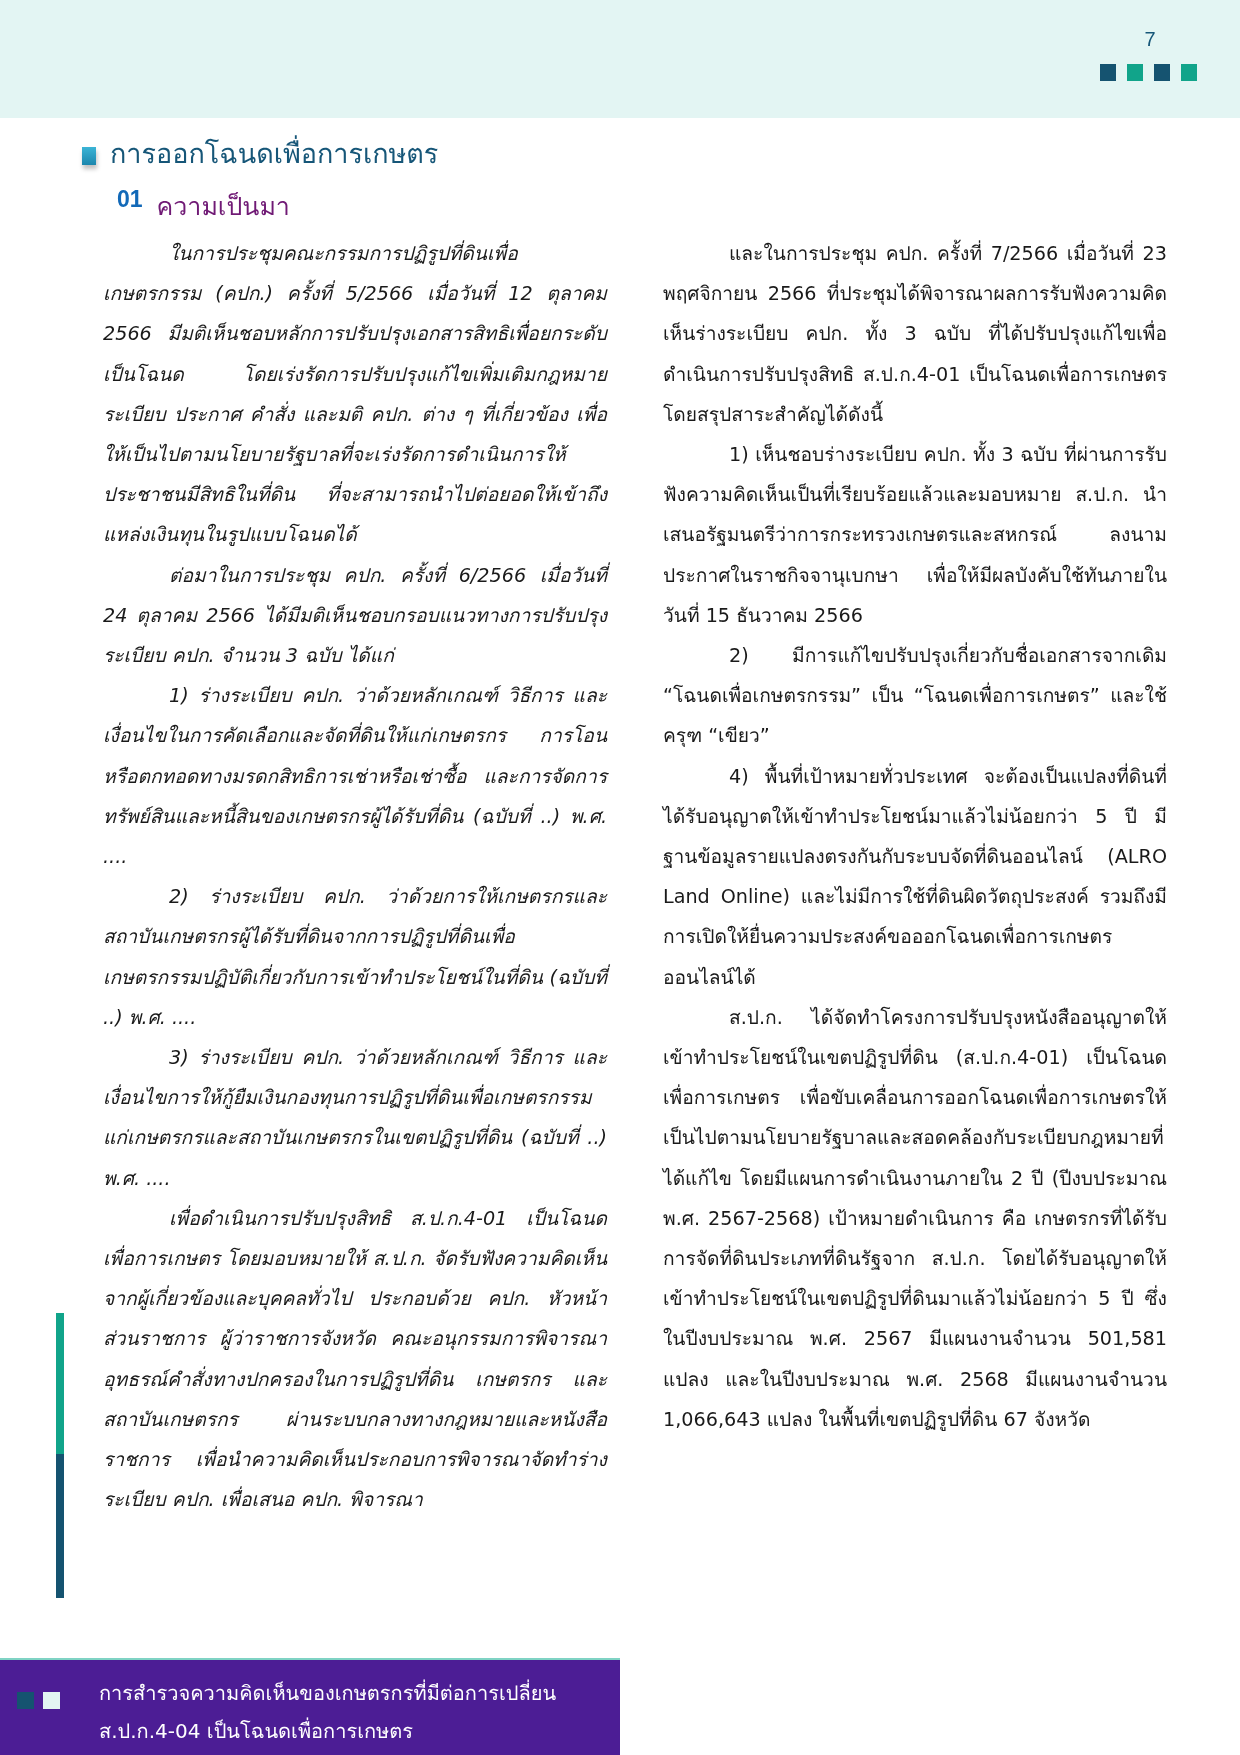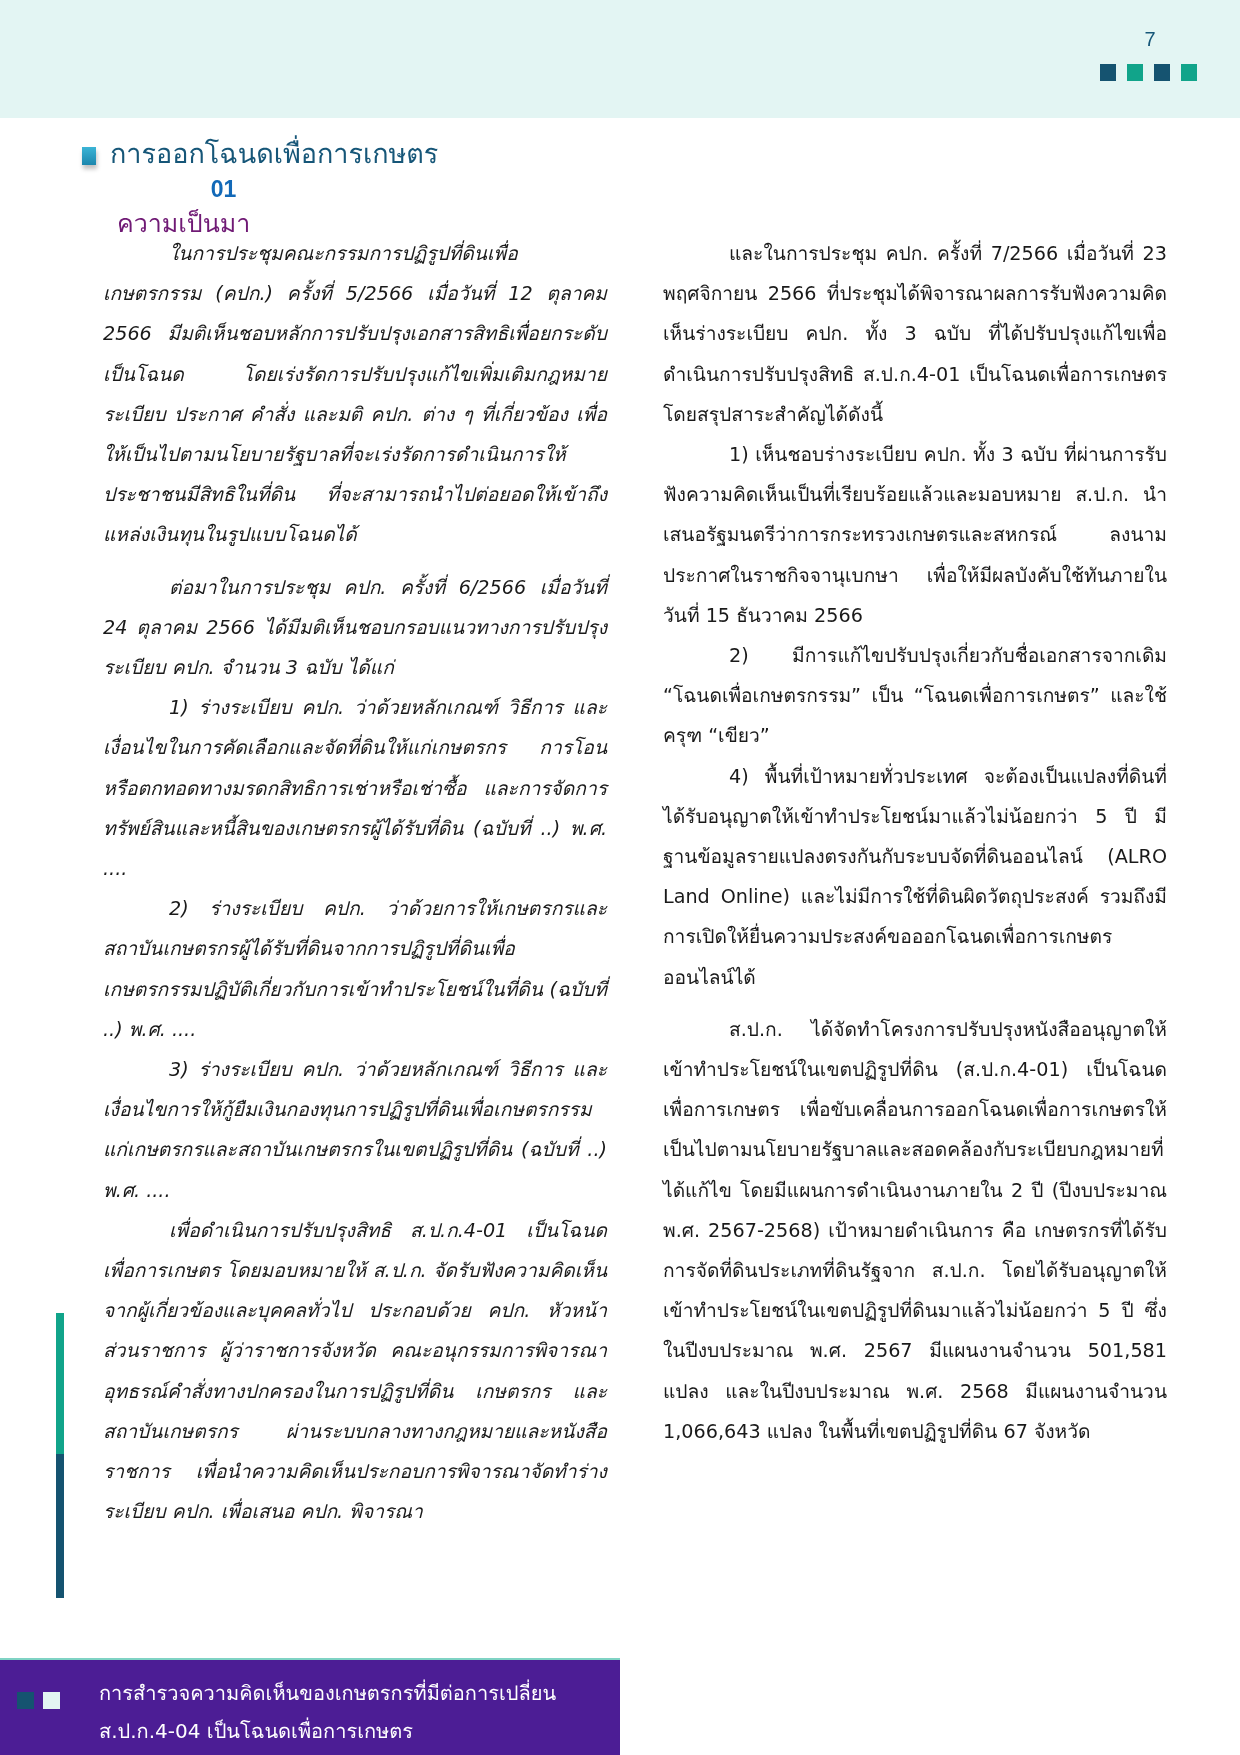--- a/index.html
+++ b/index.html
@@ -33,37 +33,37 @@
     }
     .title-marker {
       width: 14px; height: 18px; background: linear-gradient(#3bb4d6, #1b86ad);
       box-shadow: 1px 4px 4px rgba(0,0,0,0.25); margin-right: 14px; margin-top: 4px;
     }
     .title-text {
       font-size: 27px; color: #165678;
       font-family: "DejaVu Sans", sans-serif;
     }
     .subsection {
-      position: absolute; top: 176px; left: 117px; display: flex; align-items: flex-end; flex-direction: column;
+      position: absolute; top: 186px; left: 117px; display: flex; align-items: flex-start;
     }
     .sub-num {
       font-size: 23px; font-weight: bold; color: #1269b8; margin-right: 14px;
       font-family: "Liberation Sans", sans-serif;
     }
     .sub-text { font-size: 25px; color: #701a75; }
 
     .column {
       position: absolute; top: 234px; width: 504px;
       font-size: 19.2px; line-height: 40.2px;
     }
     .col-left { left: 103px; font-style: italic; }
     .col-right { left: 663px; }
     .para { margin: 0; text-align: justify; text-align-last: left; }
     .indent { text-indent: 66px; }
-    .gap-before { margin-top: 12px; }
+    .gap-before { margin-top: 0; }
 
     .side-bar {
       position: absolute; left: 56px; width: 8px;
     }
     .side-bar-teal { top: 1313px; height: 141px; background: #11a48a; }
     .side-bar-navy { top: 1454px; height: 144px; background: #155370; }
 
     .footer {
       position: absolute; left: 0; top: 1658px; width: 620px; height: 97px;
       background: #4c1d95; border-top: 2px solid #7fd3c4;

